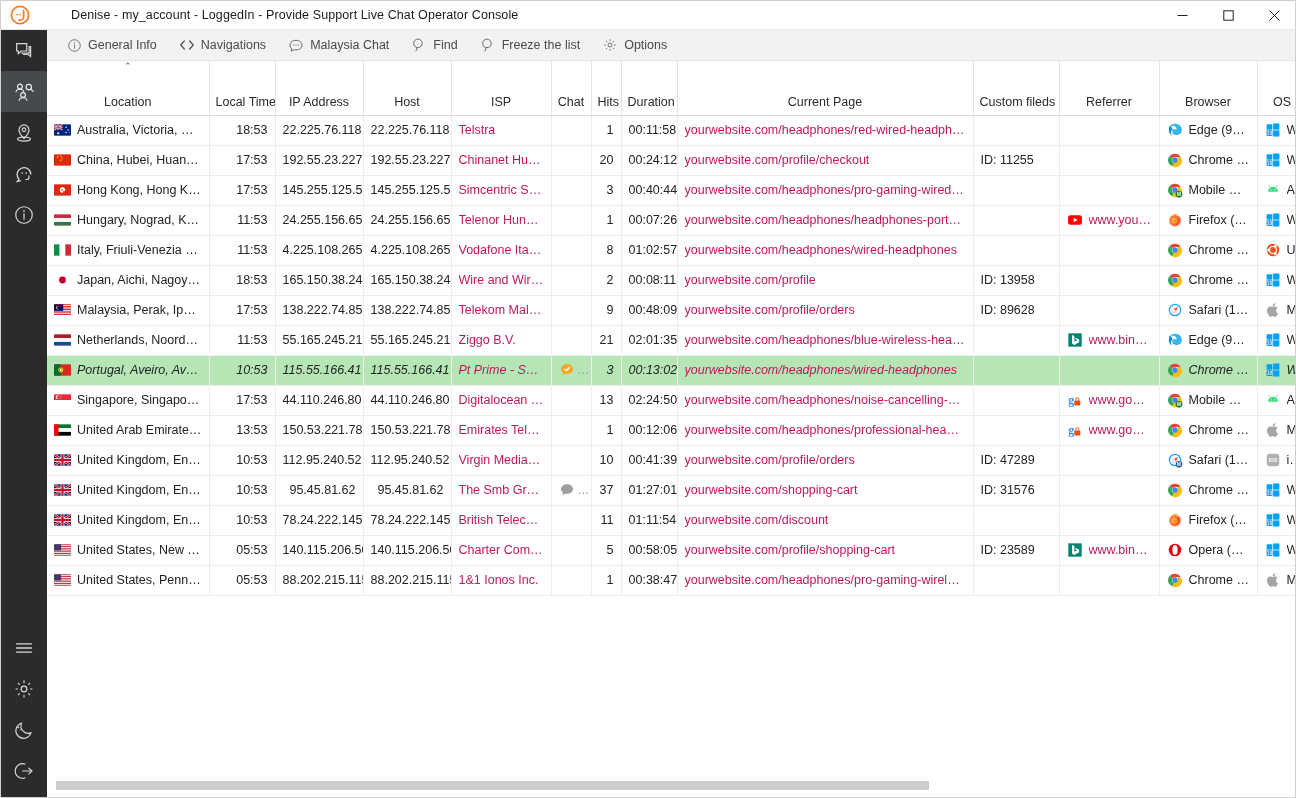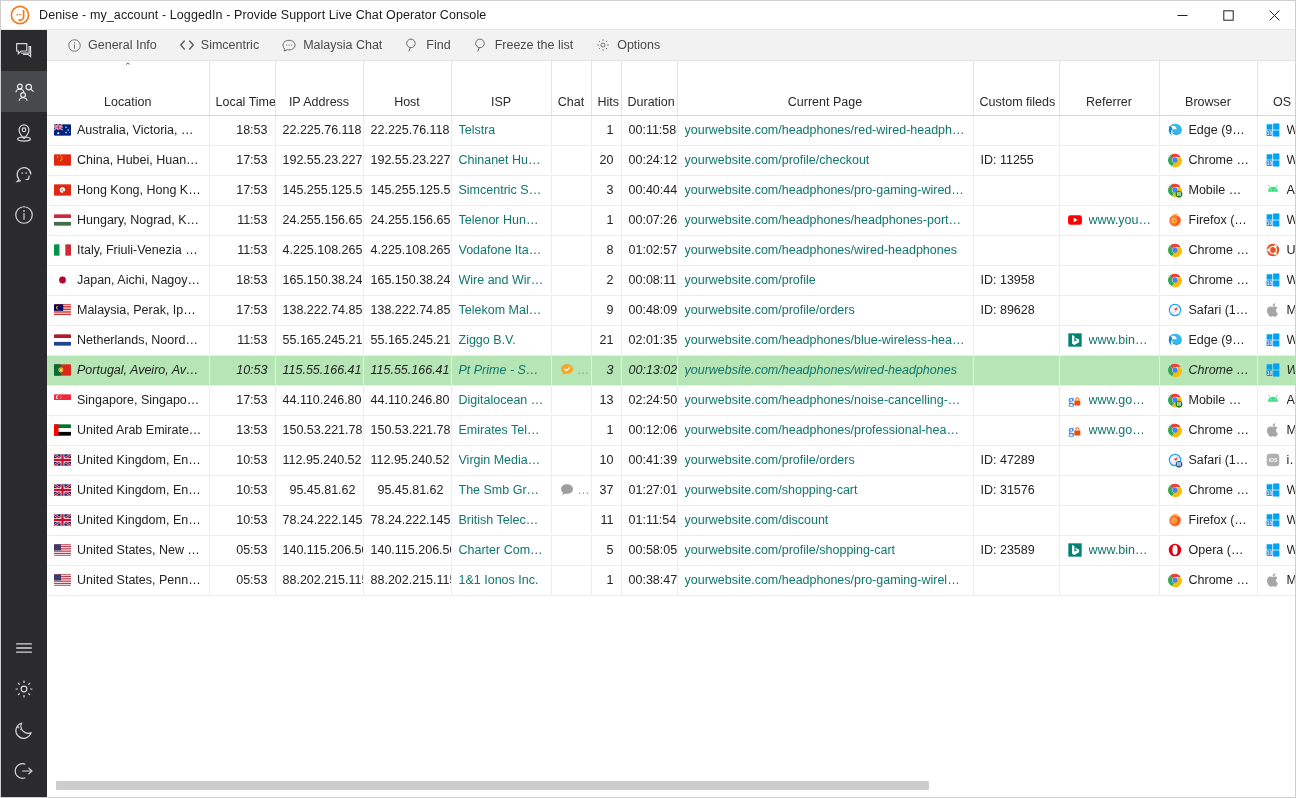--- a/index.html
+++ b/index.html
@@ -18,20 +18,21 @@
     overflow: hidden;
   }
 
   
   .titlebar {
     position: absolute; top: 0; left: 0;
     width: 1296px; height: 29px;
     background: #ffffff;
     display: flex; align-items: center;
     border-bottom: 1px solid #e8e8e8;
+    gap: 32px;
   }
   .app-logo {
     width: 20px; height: 20px; margin-left: 9px; margin-right: 9px;
     flex: 0 0 auto;
   }
   .title-text {
     font-size: 12.5px; color: #1b1b1b; white-space: nowrap;
     letter-spacing: 0.1px;
   }
   .win-buttons {
@@ -116,21 +117,21 @@
     white-space: nowrap;
     overflow: hidden;
     vertical-align: middle;
   }
   tr.row.sel td { background: #b6e6b6; font-style: italic; }
   .sort-caret {
     position: absolute; top: 1px; left: 0; right: 0;
     text-align: center; font-size: 9px; color: #555; line-height: 9px;
   }
   .c-num { text-align: right; }
-  .link { color: #0f766e; }
+  .link { color: #be185d; }
   .cellflex { display: flex; align-items: center; gap: 6px; overflow: hidden; }
   .ell { overflow: hidden; text-overflow: ellipsis; white-space: nowrap; }
   .flag {
     width: 17px; height: 12px; flex: 0 0 auto;
     display: block; border-radius: 1px;
   }
   .ico16 { width: 16px; height: 16px; flex: 0 0 auto; display:block; }
   .chatcell { display: flex; align-items: center; gap: 3px; }
   .dots { color: #9a9a9a; font-size: 12px; }
 
@@ -285,21 +286,21 @@
       <span>General Info</span>
     </div>
 
     <div class="tb-item">
       <span class="tb-ico">
         <svg width="16" height="14" viewBox="0 0 24 20" fill="none" stroke="#5a5a5a" stroke-width="2" stroke-linecap="round" stroke-linejoin="round">
           <polyline points="8,4 2.6,10 8,16"></polyline>
             <polyline points="16,4 21.4,10 16,16"></polyline>
         </svg>
       </span>
-      <span>Simcentric</span>
+      <span>Navigations</span>
     </div>
 
     <div class="tb-item">
       <span class="tb-ico">
         <svg width="16" height="15" viewBox="0 0 24 22" fill="none" stroke="#6a6a6a" stroke-width="1.5">
           <path d="M21 10.4c0 4.2-4 7.2-9 7.2a11 11 0 0 1-2.6-.3L4.6 19.4l1.1-3A6.9 6.9 0 0 1 3 10.4C3 6.2 7 3.2 12 3.2s9 3 9 7.2z"></path>
           <circle cx="8.6" cy="10.4" r="0.85" fill="#6a6a6a" stroke="none"></circle>
           <circle cx="12" cy="10.4" r="0.85" fill="#6a6a6a" stroke="none"></circle>
           <circle cx="15.4" cy="10.4" r="0.85" fill="#6a6a6a" stroke="none"></circle>
         </svg>

